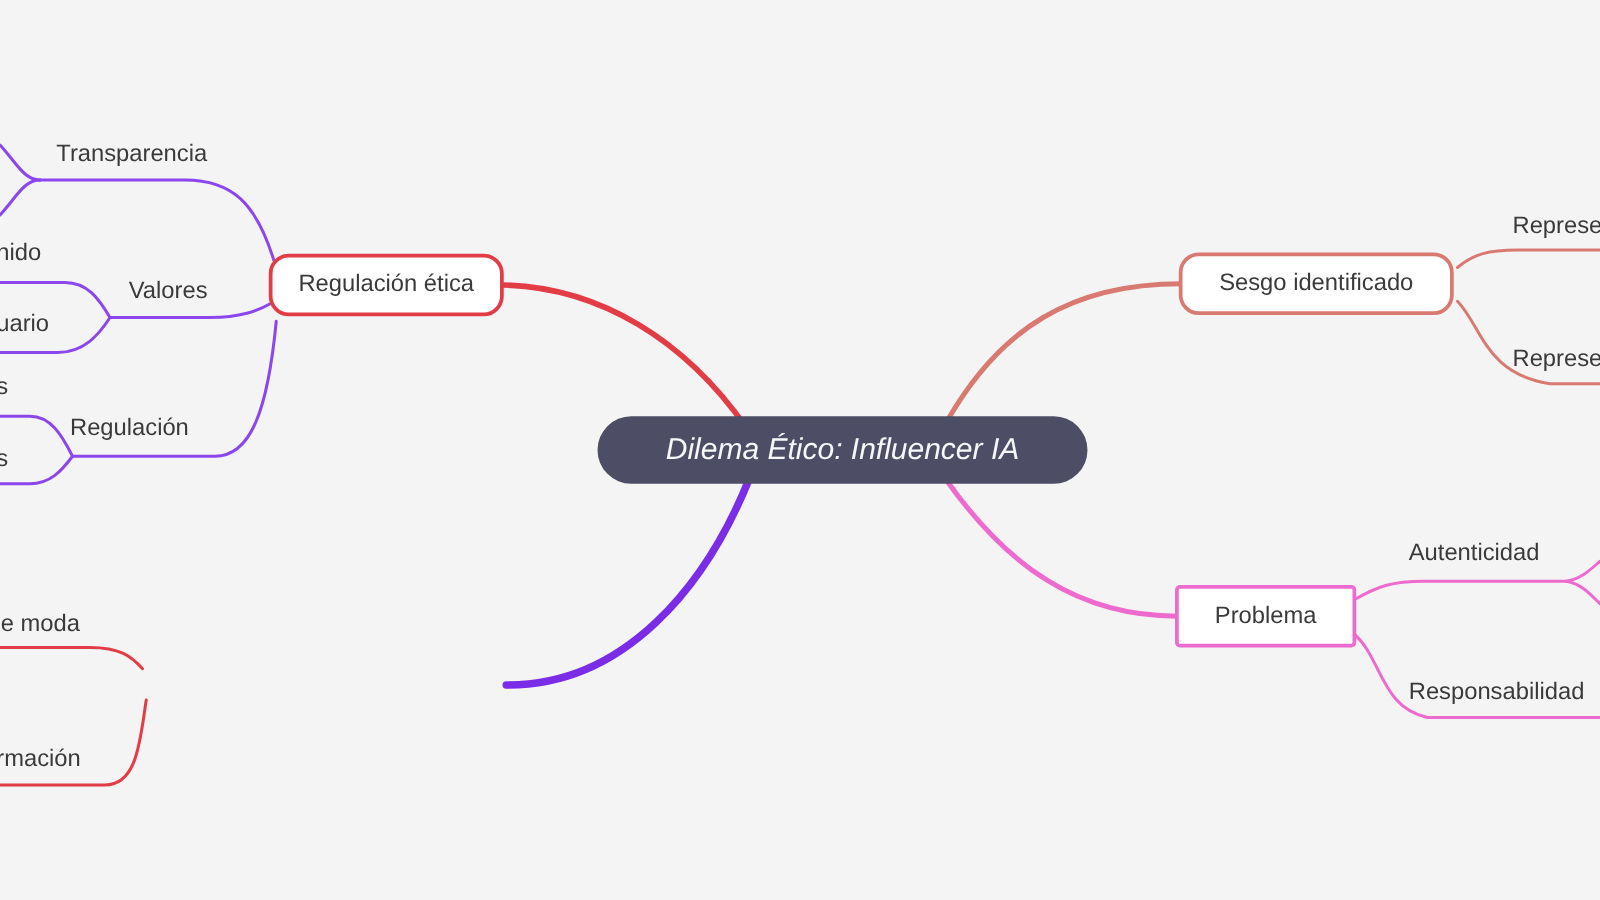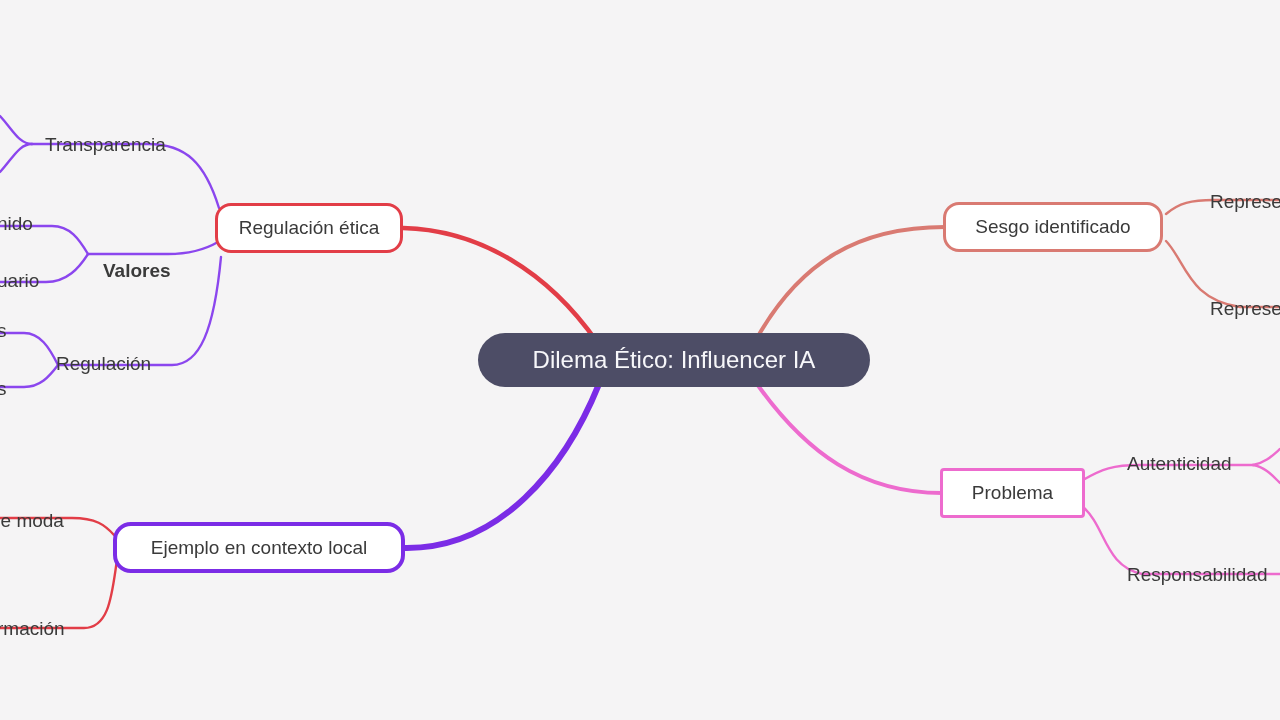--- a/index.html
+++ b/index.html
@@ -45,20 +45,21 @@
     white-space: nowrap;
     font-size: 19px;
     color: var(--c-text);
   }
   .node-root {
     left: 478px; top: 333px; width: 392px; height: 54px;
     background: var(--c-central_fill);
     color: var(--c-central_text);
     border-radius: 27px;
     font-size: 24px;
+    font-style: italic;
   }
   .node-reflexion {
     left: 215px; top: 203px; width: 188px; height: 50px;
     border: 3px solid var(--c-red); border-radius: 16px;
   }
   .node-ejemplo {
     left: 113px; top: 522px; width: 292px; height: 51px;
     border: 4px solid var(--c-purple_main); border-radius: 18px;
   }
   .node-sesgo {
@@ -68,21 +69,20 @@
   .node-problema {
     left: 940px; top: 468px; width: 145px; height: 50px;
     border: 3px solid var(--c-pink); border-radius: 4px;
   }
   .leaf {
     position: absolute;
     font-size: 19px;
     line-height: 1;
     color: var(--c-text);
     white-space: nowrap;
-    margin-top: 21px;
   }
 </style>
 </head>
 <body>
 
 <div id="stage">
 
   <svg id="edges" viewBox="0 0 1280 720" xmlns="http://www.w3.org/2000/svg">
 
     <path class="st-red w-main" d="M 403 228 C 480 230 548 272 597 342"></path>
@@ -113,34 +113,31 @@
   </svg>
 
   <div class="node node-root">
     <span>Dilema Ético: Influencer IA</span>
   </div>
 
   <div class="node node-reflexion">
     <span>Regulación ética</span>
   </div>
 
-  <div class="node node-ejemplo">
-    <span>Ejemplo en contexto local</span>
-  </div>
 
   <div class="node node-sesgo">
     <span>Sesgo identificado</span>
   </div>
 
   <div class="node node-problema">
     <span>Problema</span>
   </div>
 
   <div class="leaf" style="left:45px; top:114px;">Transparencia</div>
-  <div class="leaf" style="left:103px; top:240px;font-weight:bold;">Valores</div>
+  <div class="leaf" style="left:103px; top:223px;">Valores</div>
   <div class="leaf" style="left:56px;  top:333px;">Regulación</div>
 
   <div class="leaf" style="left:-3px; top:193px;">nido</div>
   <div class="leaf" style="left:-3px; top:250px;">uario</div>
   <div class="leaf" style="left:-3px; top:300px;">s</div>
   <div class="leaf" style="left:-3px; top:358px;">s</div>
   <div class="leaf" style="left:-10px; top:490px;">de moda</div>
   <div class="leaf" style="left:-3px; top:598px;">rmación</div>
 
   <div class="leaf" style="left:1210px; top:171px;">Represe</div>

